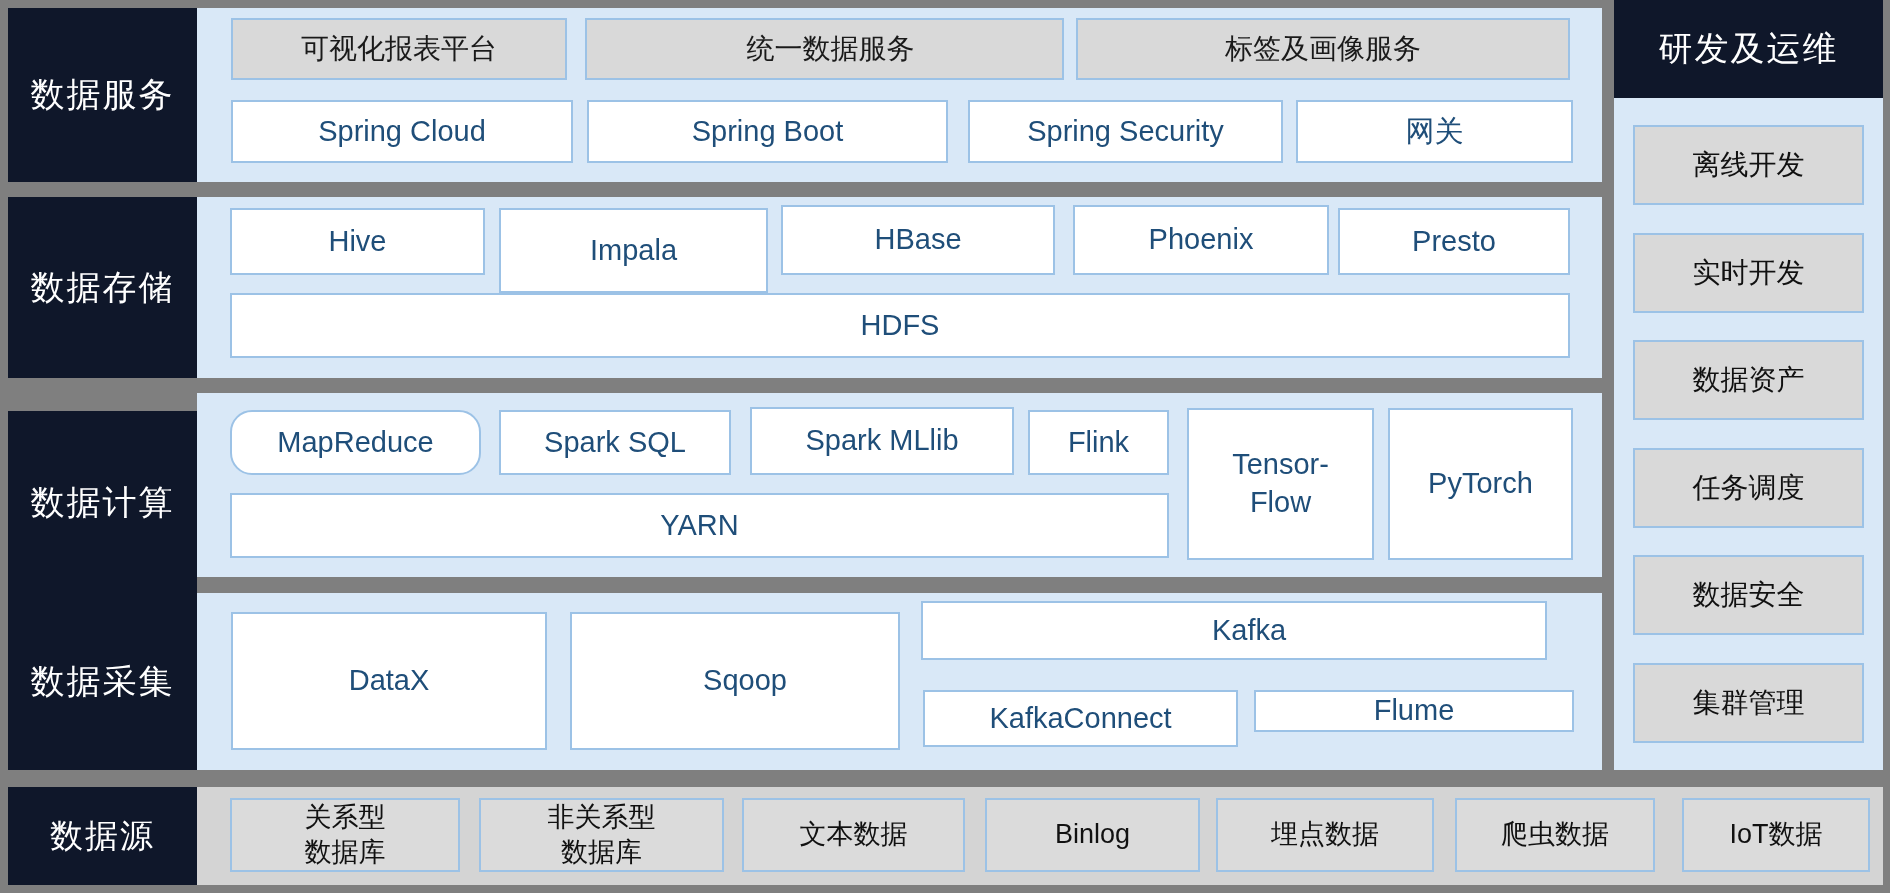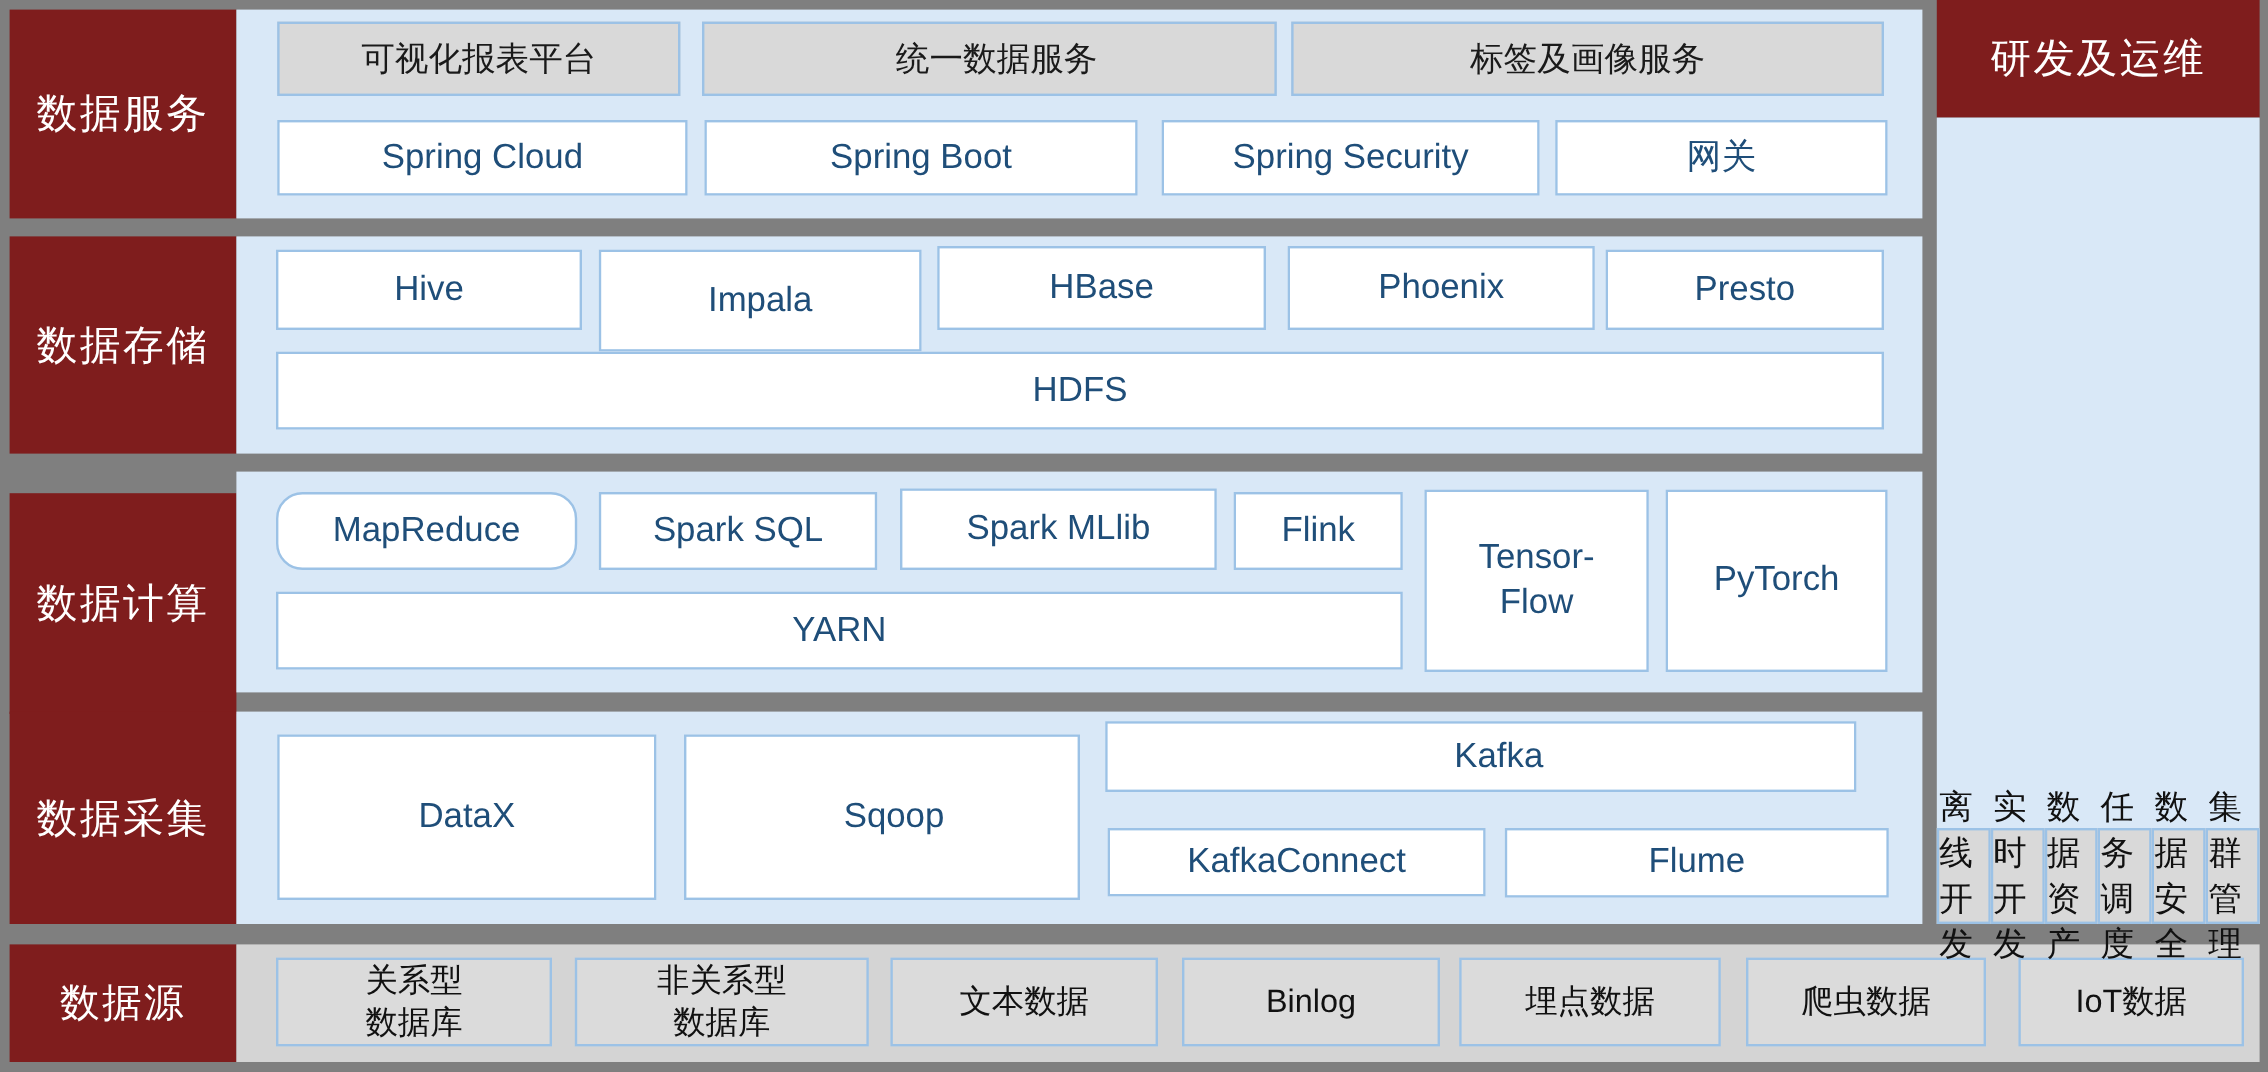--- a/index.html
+++ b/index.html
@@ -5,38 +5,38 @@
   html,body{margin:0;padding:0;background:#7f7f7f;}
   #stage{
     position:relative;
     width:1890px;height:893px;
     background:#7f7f7f;
     font-family:"Liberation Sans","DejaVu Sans",sans-serif;
     overflow:hidden;
   }
   .panel{position:absolute;box-sizing:border-box;}
   .blue-panel{
-    background:#7f1d1d;color:#ffffff;
+    background:#0f172a;color:#ffffff;
     display:flex;align-items:center;justify-content:center;
     font-size:34px;letter-spacing:2px;
   }
   .content-panel{background:#d9e8f7;}
   .gray-panel{background:#d4d4d4;}
   .node{
     position:absolute;box-sizing:border-box;
     background:#ffffff;border:2px solid #9cc2e6;
     color:#1f4e79;font-size:29px;
     display:flex;align-items:center;justify-content:center;
     text-align:center;white-space:pre-line;line-height:1.3;
   }
   .node.gray{background:#d9d9d9;color:#1a1a1a;font-size:28px;}
   .node.src{background:#dbdbdb;color:#111111;font-size:27px;}
   #right-body{
-    display:flex;flex-direction:row;
-    justify-content:space-evenly;align-items:flex-end;
+    display:flex;flex-direction:column;
+    justify-content:space-evenly;align-items:center;
   }
   .rd-item{
     width:231px;height:80px;box-sizing:border-box;
     background:#d9d9d9;border:2px solid #9cc2e6;
     color:#111111;font-size:28px;
     display:flex;align-items:center;justify-content:center;
   }
 </style>
 </head>
 <body>
@@ -77,21 +77,21 @@
     <div class="node" style="left:990px;top:15px;width:187px;height:152px;">Tensor-
 Flow</div>
     <div class="node" style="left:1191px;top:15px;width:185px;height:152px;">PyTorch</div>
   </div>
 
   <div class="panel content-panel" style="left:197px;top:593px;width:1405px;height:177px;">
     <div class="node" style="left:34px;top:19px;width:316px;height:138px;">DataX</div>
     <div class="node" style="left:373px;top:19px;width:330px;height:138px;padding-left:20px;">Sqoop</div>
     <div class="node" style="left:724px;top:8px;width:626px;height:59px;padding-left:30px;">Kafka</div>
     <div class="node" style="left:726px;top:97px;width:315px;height:57px;">KafkaConnect</div>
-    <div class="node" style="left:1057px;top:97px;width:320px;height:58px;">Flume</div>
+    <div class="node" style="left:1057px;top:97px;width:320px;height:42px;">Flume</div>
   </div>
 
   <div class="panel gray-panel" style="left:197px;top:787px;width:1686px;height:98px;">
     <div class="node src" style="left:33px;top:11px;width:230px;height:74px;">关系型
 数据库</div>
     <div class="node src" style="left:282px;top:11px;width:245px;height:74px;">非关系型
 数据库</div>
     <div class="node src" style="left:545px;top:11px;width:223px;height:74px;">文本数据</div>
     <div class="node src" style="left:788px;top:11px;width:215px;height:74px;">Binlog</div>
     <div class="node src" style="left:1019px;top:11px;width:218px;height:74px;">埋点数据</div>

